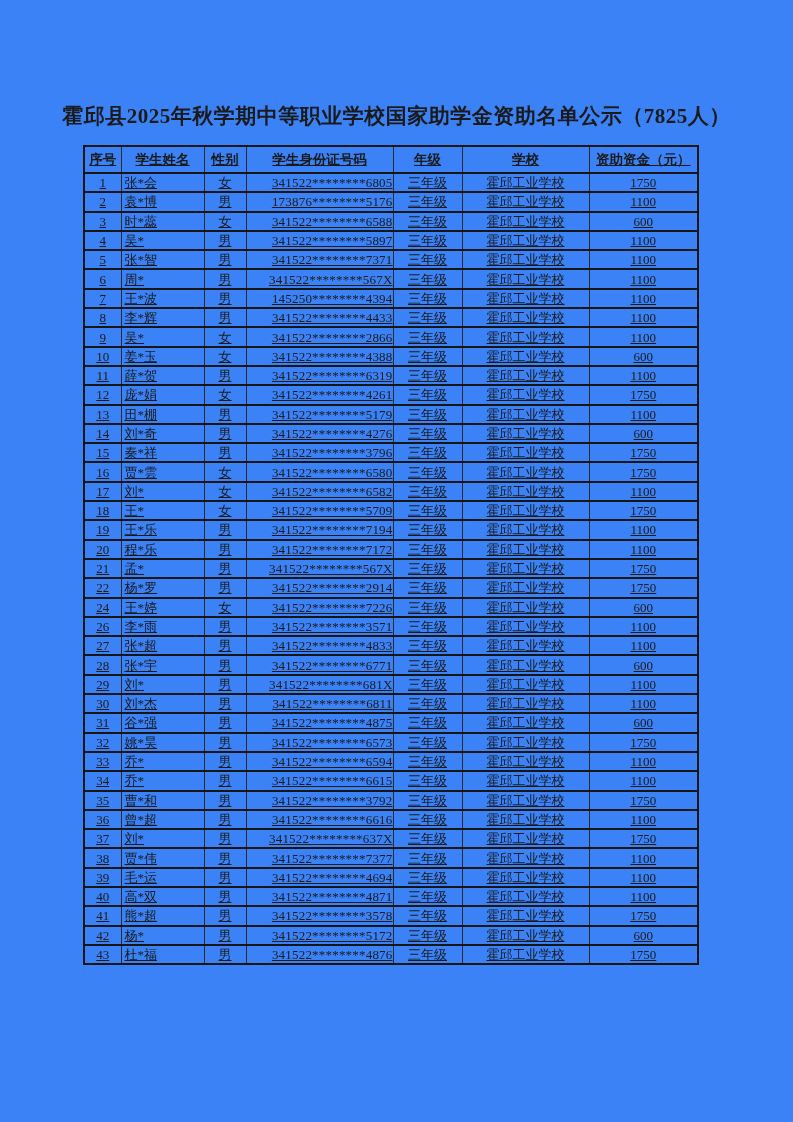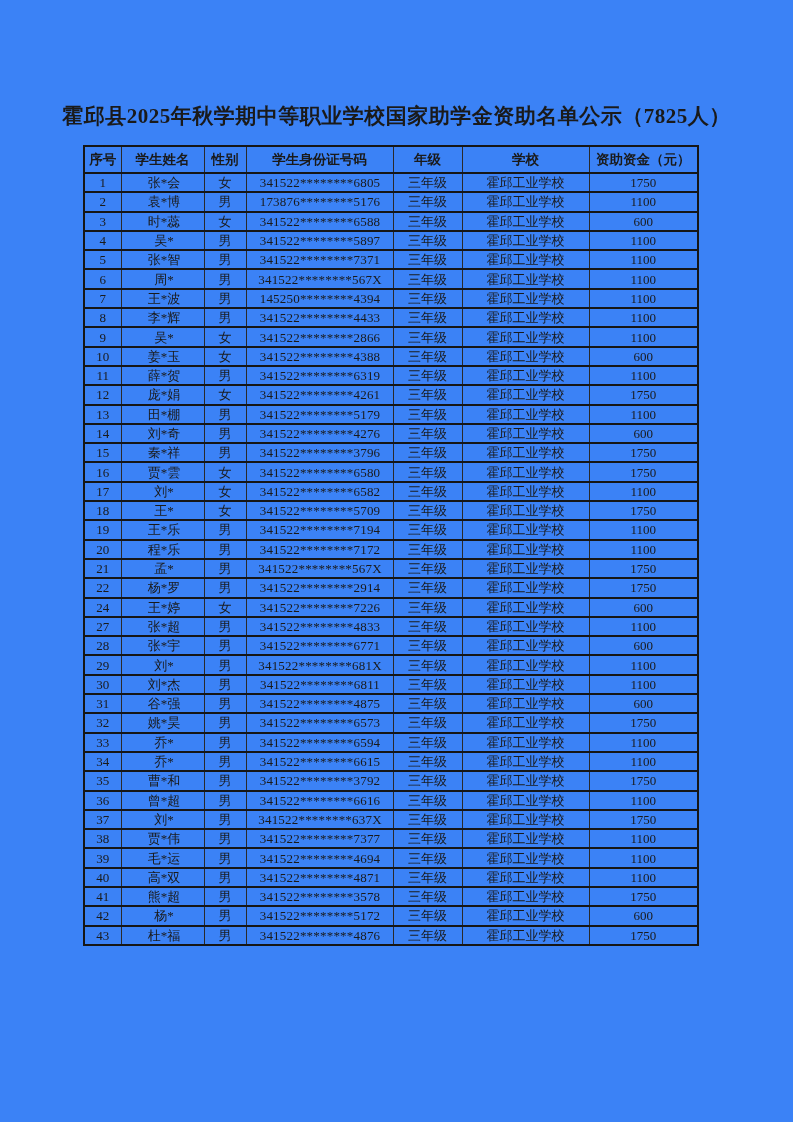--- a/index.html
+++ b/index.html
@@ -34,20 +34,21 @@
     white-space: nowrap;
   }
   table.roster {
     position: absolute;
     top: 145px;
     left: 83px;
     width: 614px;
     border-collapse: collapse;
     table-layout: fixed;
     border: 2px solid #161616;
+    text-decoration: underline;
   }
   table.roster th,
   table.roster td {
     border-left: 1px solid #2a2a2a;
     border-right: 1px solid #2a2a2a;
     border-top: 2px solid #161616;
     border-bottom: 2px solid #161616;
     padding: 0;
     overflow: hidden;
     white-space: nowrap;
@@ -60,22 +61,22 @@
     vertical-align: middle;
   }
   table.roster td {
     height: 17.3px;
     font-size: 13px;
     line-height: 17px;
     vertical-align: middle;
     text-align: center;
   }
   
-  table.roster td.col1 { text-align: center; padding-left: 3px; }   
-  table.roster td.col3 { text-align: center; padding-left: 1px; letter-spacing: 0.2px; } 
+  table.roster td.col1 { text-align: left; padding-left: 3px; }   
+  table.roster td.col3 { text-align: right; padding-left: 1px; letter-spacing: 0.2px; } 
 </style>
 </head>
 <body>
 
 <div class="page">
 
   <h1 class="title">霍邱县2025年秋学期中等职业学校国家助学金资助名单公示（7825人）</h1>
 
   <table class="roster">
     <colgroup>
@@ -300,20 +301,29 @@
         <tr>
           <td class="col0">24</td>
           <td class="col1">王*婷</td>
           <td class="col2">女</td>
           <td class="col3">341522********7226</td>
           <td class="col4">三年级</td>
           <td class="col5">霍邱工业学校</td>
           <td class="col6">600</td>
         </tr>
         <tr>
+          <td class="col0">26</td>
+          <td class="col1">李*雨</td>
+          <td class="col2">男</td>
+          <td class="col3">341522********3571</td>
+          <td class="col4">三年级</td>
+          <td class="col5">霍邱工业学校</td>
+          <td class="col6">1100</td>
+        </tr>
+        <tr>
           <td class="col0">27</td>
           <td class="col1">张*超</td>
           <td class="col2">男</td>
           <td class="col3">341522********4833</td>
           <td class="col4">三年级</td>
           <td class="col5">霍邱工业学校</td>
           <td class="col6">1100</td>
         </tr>
         <tr>
           <td class="col0">28</td>

